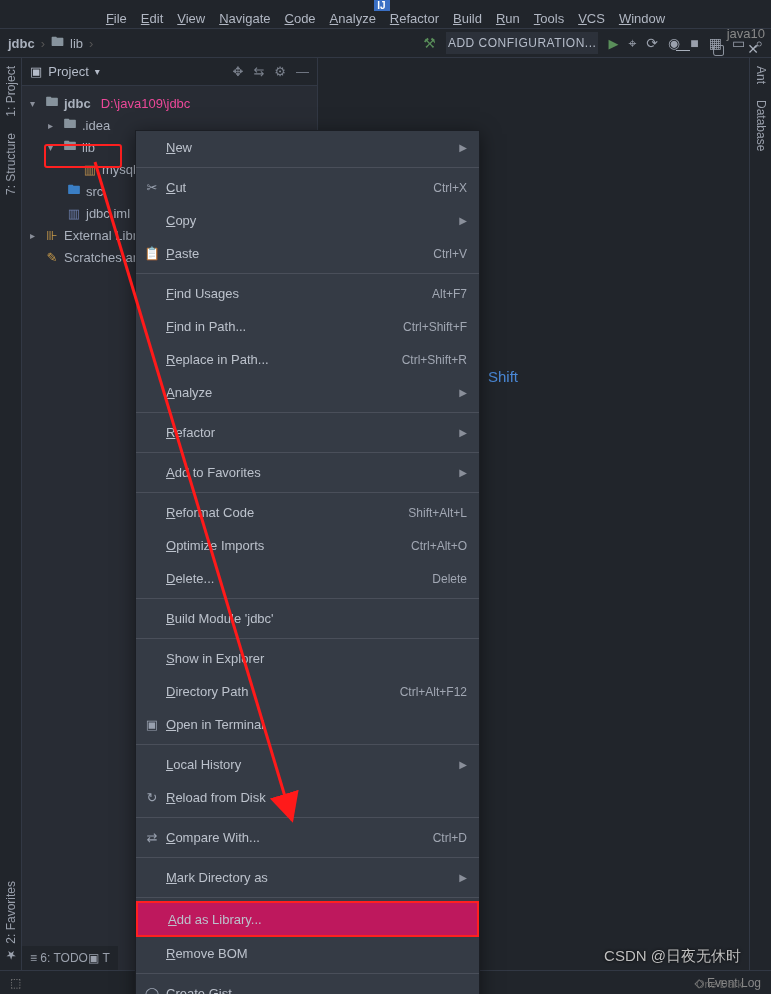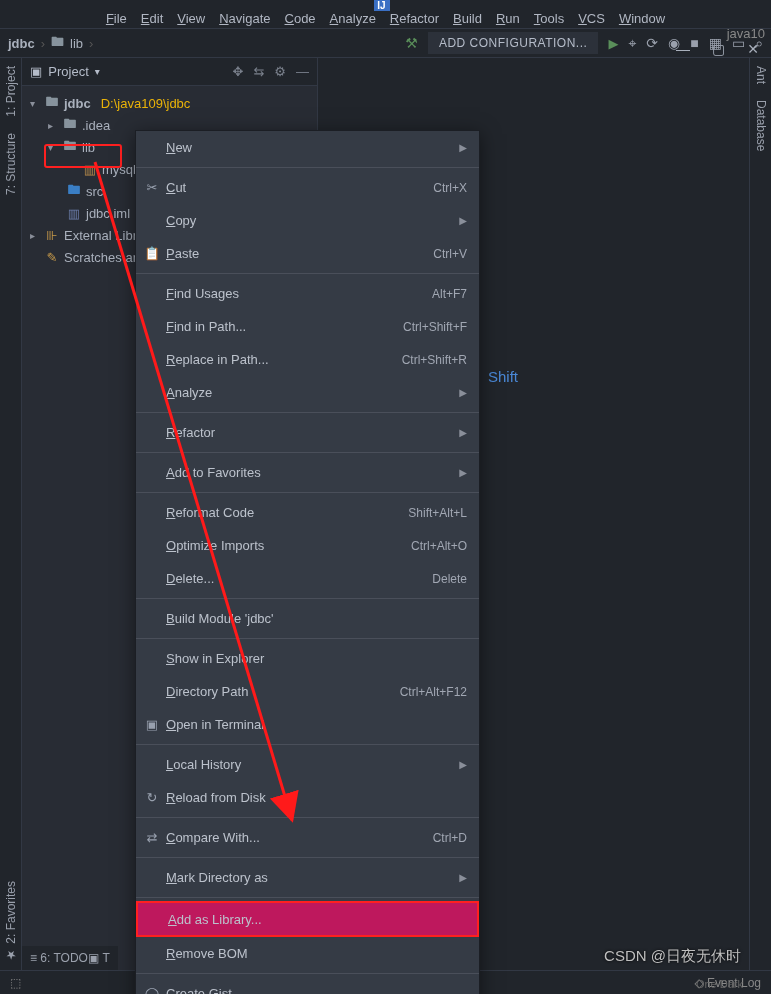--- a/index.html
+++ b/index.html
@@ -13,40 +13,40 @@
 .menu span { cursor: default; }
 .win-controls { margin-left: auto; display: flex; gap: 22px; color: #a9b0bc; font-size: 14px; padding-right:6px;}
 .title-right { margin-left: auto; display:flex; align-items:center; gap:8px; color:#888; }
 
 
 .toolbar { height: 30px; background: #21252b; border-top: 1px solid #323844; border-bottom: 1px solid #323844; display: flex; align-items: center; padding: 0 8px; }
 .breadcrumb { display: flex; align-items: center; gap: 6px; color: #a9b0bc; font-size: 13px; }
 .breadcrumb .sep { color: #555; }
 .tool-right { margin-left: auto; display: flex; align-items: center; gap: 10px; }
 .tool-btn { color: #9aa0ac; font-size: 14px; }
-.add-config { background: #2c313a; color: #b5bcc9; padding: 4px 11px; font-size: 12px; letter-spacing: .5px; }
+.add-config { background: #2c313a; color: #b5bcc9; padding: 4px 2px; font-size: 12px; letter-spacing: .5px; }
 .run-ic { color:#5a8f5a; }
 
 
 .main { display: flex; height: calc(994px - 28px - 30px - 24px); position: relative; }
 .left-gutter { width: 22px; background: #21252b; border-right: 1px solid #323844; display: flex; flex-direction: column; align-items: center; }
 .sidetab { writing-mode: vertical-rl; transform: rotate(180deg); padding: 8px 2px; color: #9aa0ac; font-size: 12px; display:flex; gap:4px; align-items:center;}
 .right-gutter { width: 22px; background: #21252b; border-left: 1px solid #323844; position:absolute; right:0; top:0; height:100%; display:flex; flex-direction:column; align-items:center;}
 .rsidetab { writing-mode: vertical-rl; padding: 8px 2px; color: #9aa0ac; font-size: 12px;}
 
 
 .project-panel { width: 296px; background: #282c34; border-right: 1px solid #323844; display: flex; flex-direction: column; }
 .panel-header { height: 28px; border-bottom: 1px solid #323844; display: flex; align-items: center; padding: 0 8px; background:#21252b;}
 .panel-header .title { display:flex; align-items:center; gap:6px; color:#b5bcc9; }
 .panel-header .icons { margin-left:auto; display:flex; gap:10px; color:#7a808c; font-size:13px;}
 .tree { padding: 6px 0; font-size: 13px; }
 .tree-row { display:flex; align-items:center; height: 22px; padding-left: 8px; gap: 4px; white-space: nowrap; }
 .tree-row .arrow { width:10px; color:#8a8f9a; font-size:10px;}
 .tree-row .ic { width:16px; text-align:center; }
-.tree-row .path { color:#eab308; margin-left:6px;text-align:center; }
+.tree-row .path { color:#ec4899; margin-left:6px;text-align:center; }
 .folder-ic { color:#87939d; }
 .indent1 { padding-left: 26px; }
 .indent2 { padding-left: 44px; }
 .indent3 { padding-left: 60px; }
 .lib-highlight { border: 2px solid #ff2020; border-radius:3px; position:absolute; }
 
 
 .editor { flex: 1; background: #21252b; position: relative; }
 .shift-text { position:absolute; left:170px; top:310px; color:#4a88d6; font-size:15px; }
 

